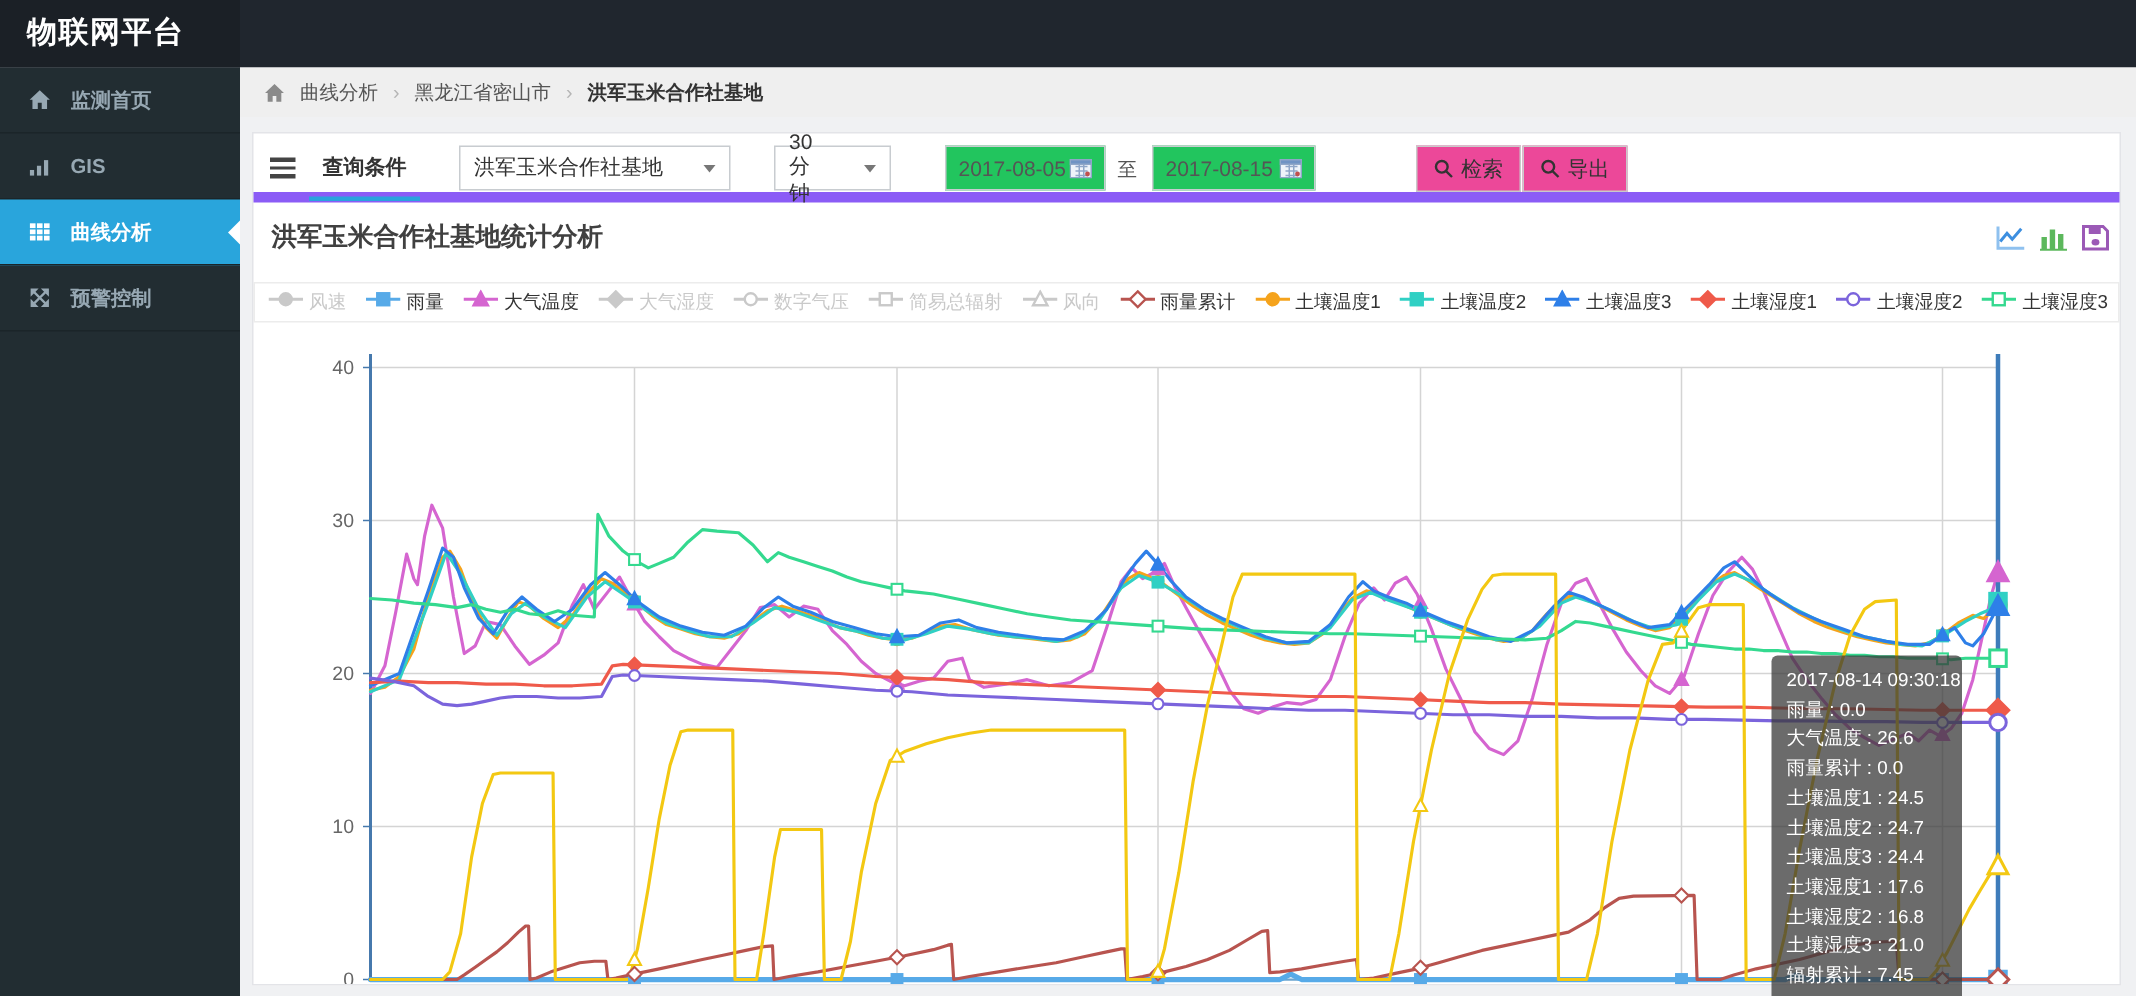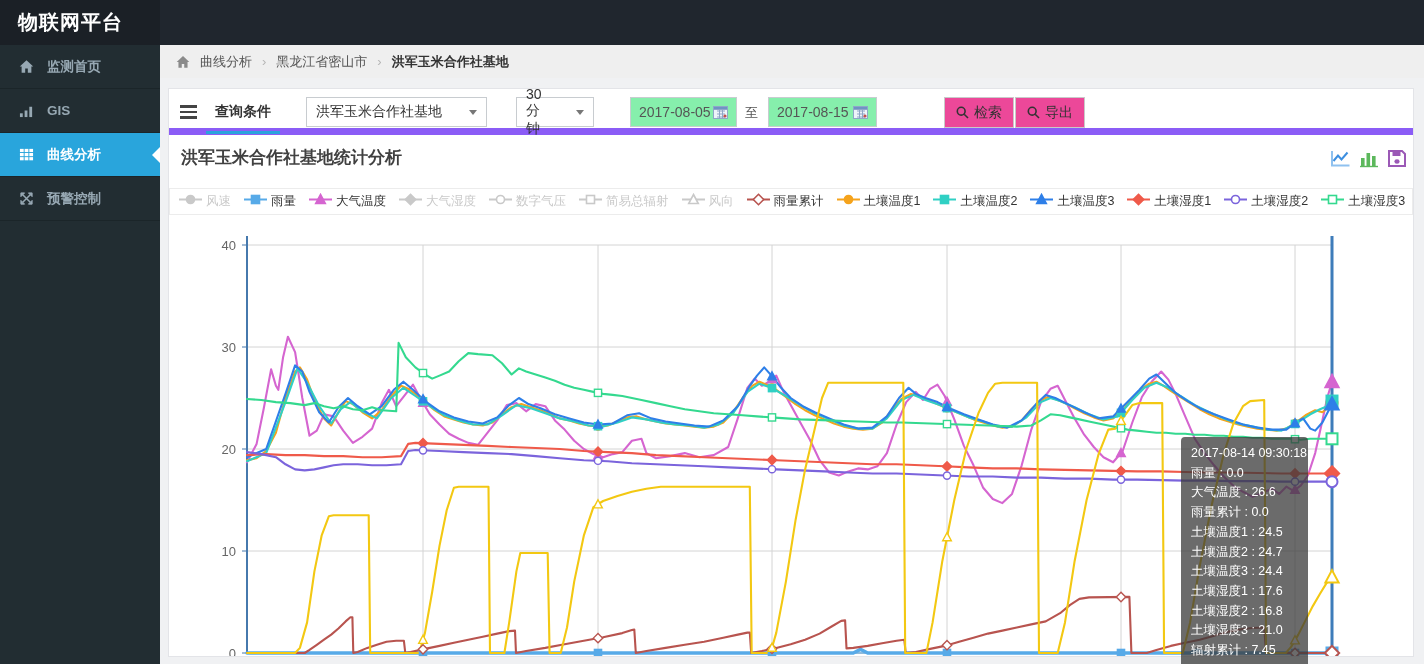--- a/index.html
+++ b/index.html
@@ -36,21 +36,21 @@
 
   .query-row { position:relative; height:46px; border-bottom:7px solid #8b5cf6; }
   .hamburger { position:absolute; left:11px; top:16px; width:17px; cursor:pointer; }
   .hamburger div { height:2.5px; background:#444; margin-bottom:3px; }
   .query-tab { position:absolute; left:37px; top:0; width:74px; height:45px; line-height:44px; text-align:center;
                font-size:14px; font-weight:bold; color:#333; border-bottom:3px solid #2ba3dd; cursor:pointer; }
   .sel { position:absolute; top:8px; height:30px; border:1px solid #c8ccd0; background:#fff; font-size:14px; color:#333;
          display:flex; align-items:center; justify-content:space-between; padding:0 9px; cursor:pointer; }
   .sel-caret { width:0; height:0; border-left:4px solid transparent; border-right:4px solid transparent;
                border-top:5px solid #777; margin-left:8px; }
-  .date-box { position:absolute; top:8px; height:30px; border:1px solid #c8ccd0; background:#86efac; font-size:14px;
+  .date-box { position:absolute; top:8px; height:30px; border:1px solid #c8ccd0; background:#22c55e; font-size:14px;
               color:#555; display:flex; align-items:center; justify-content:space-between; padding:0 8px; cursor:text; }
   .range-sep { position:absolute; left:576px; top:15px; font-size:13px; color:#555; }
   .btn { position:absolute; top:8px; height:31px; border:1px solid #c9c9c9; background:#ec4899; font-size:14px; color:#333;
          display:flex; align-items:center; gap:5px; padding:0 11px; cursor:pointer; }
 
   .chart-title { position:absolute; left:12px; top:57px; font-size:17px; font-weight:bold; color:#404040; }
   .toolbox { position:absolute; right:6px; top:60px; display:flex; gap:8px; }
   .toolbox svg { cursor:pointer; }
 
   .legend-bar { position:absolute; left:0; top:99px; width:1244px; height:27px; border:1px solid #ececec;

